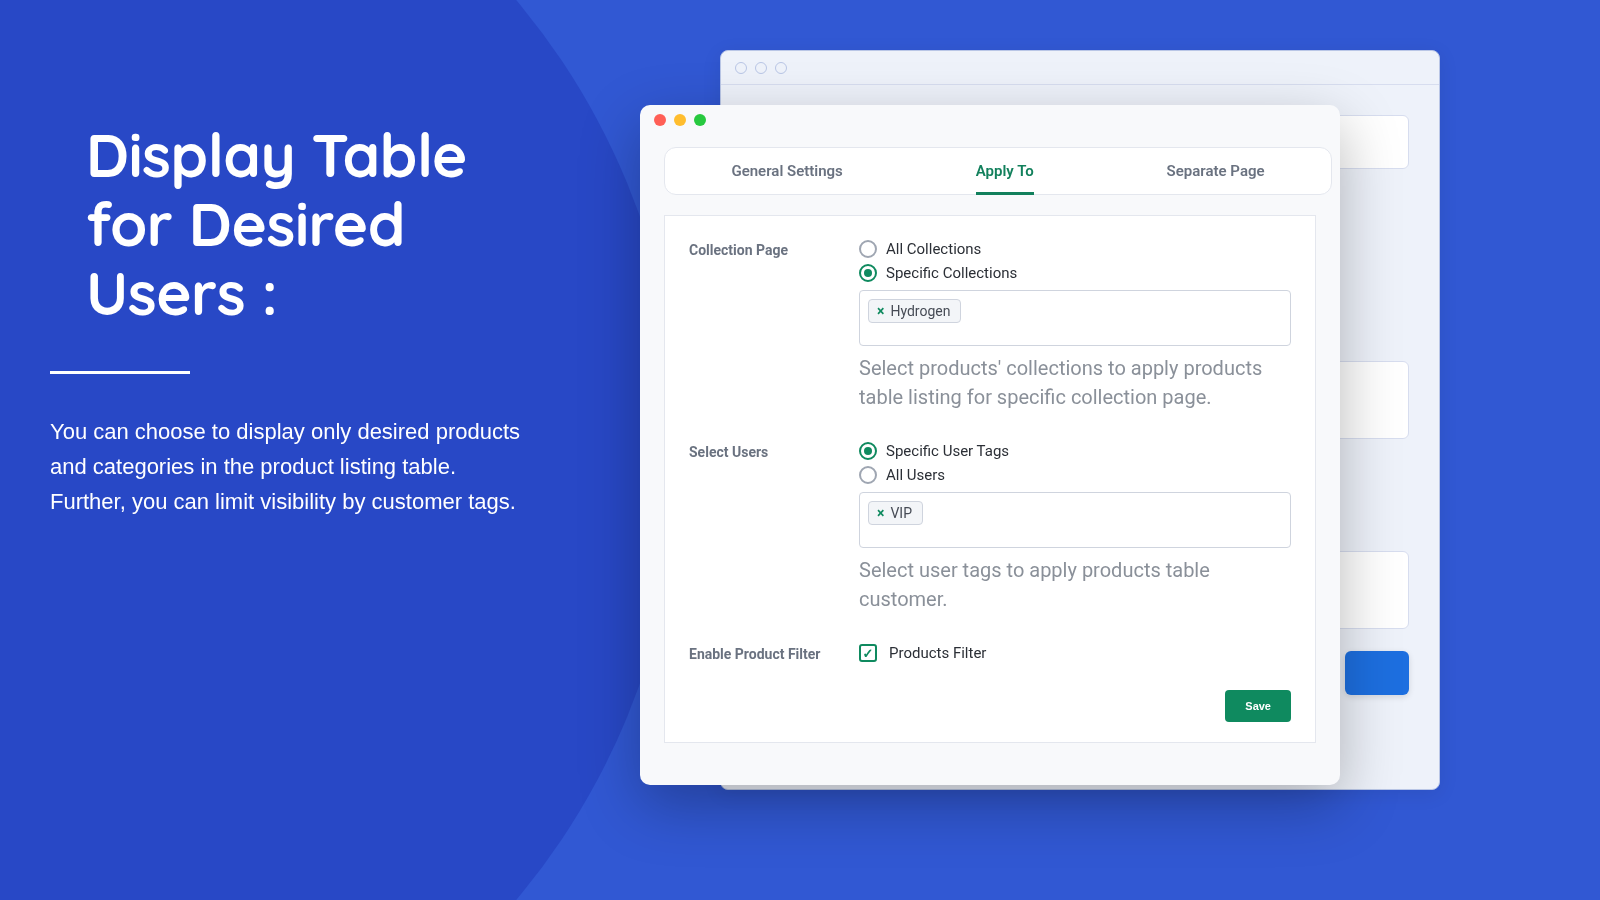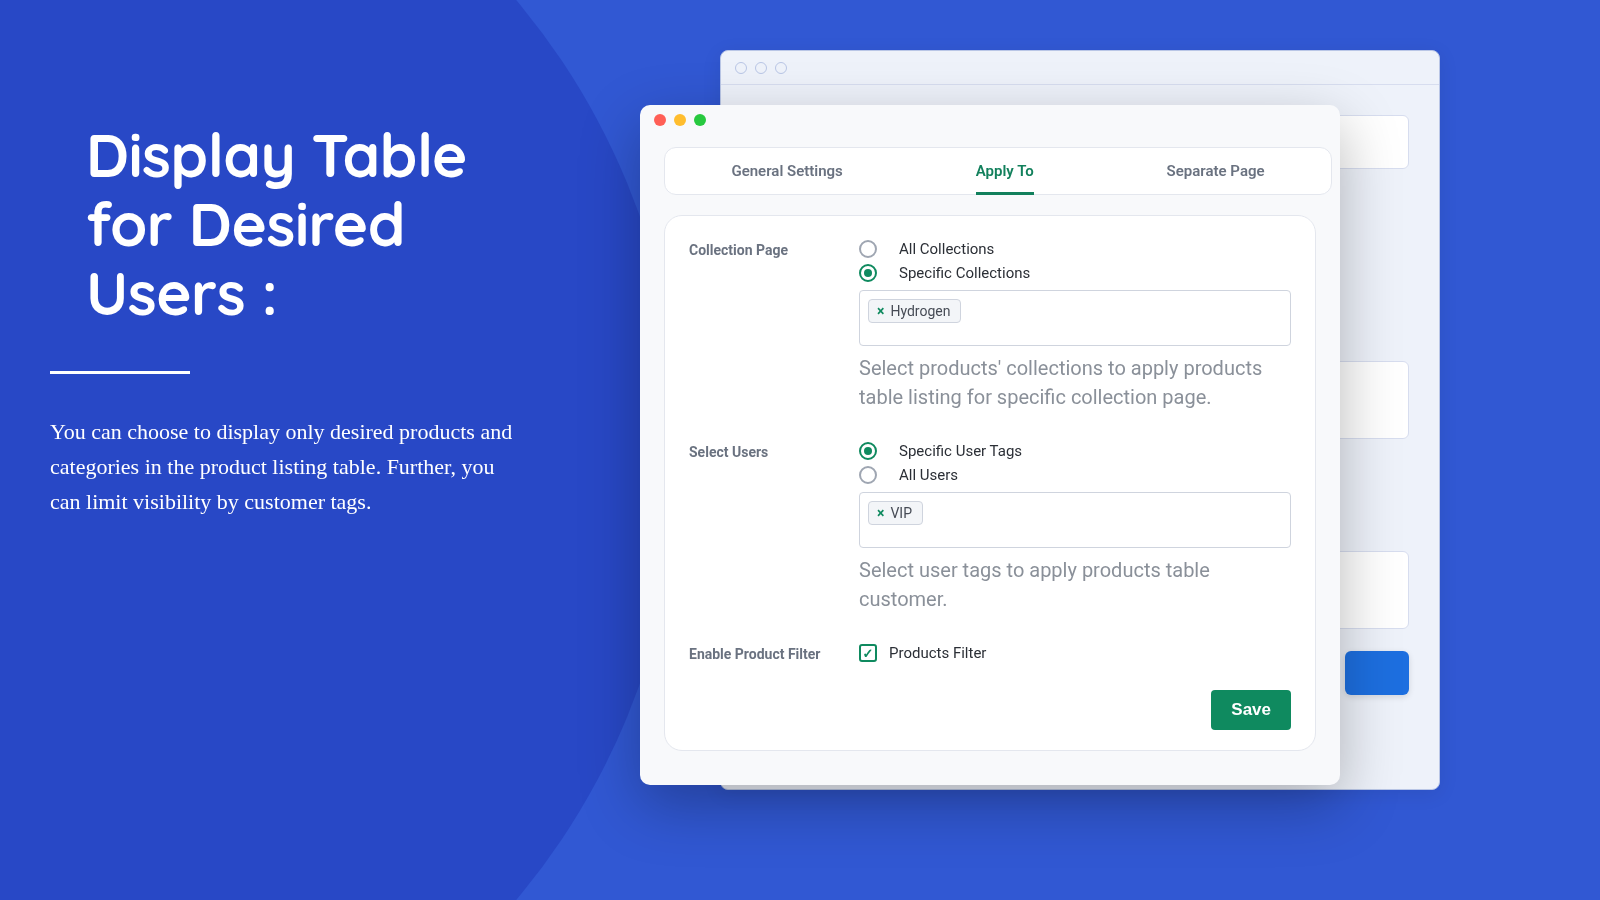--- a/index.html
+++ b/index.html
@@ -41,21 +41,21 @@
 .hero .divider {
   width: 140px;
   height: 3px;
   background: #fff;
   margin: 44px 0 40px 0;
 }
 .hero p {
   font-size: 22px;
   line-height: 1.6;
   font-weight: 400;
-  font-family: Liberation Serif, serif;
+  font-family: Liberation Sans, sans-serif;
 }
 
 
 .window-back {
   position: absolute;
   left: 720px;
   top: 50px;
   width: 720px;
   height: 740px;
   background: #eef2fa;
@@ -141,38 +141,38 @@
   bottom: 0; left: 0; right: 0;
   height: 3px;
   background: #12805c;
 }
 
 
 .card {
   margin: 20px 24px 0 24px;
   background: #fff;
   border: 1px solid #e4e7ee;
-  border-radius: 18px;
+  border-radius: 0;
   padding: 24px 24px 20px 24px;
 }
 .row { display: flex; margin-bottom: 30px; }
 .row:last-child { margin-bottom: 0; }
 .row-label {
   width: 170px;
   flex: 0 0 170px;
   font-size: 14px;
   font-weight: 700;
   color: #6a7280;
   padding-top: 2px;
 }
 .row-body { flex: 1; }
 
 .radio-line {
   display: flex;
-  gap: 22px;
+  gap: 9px;
   margin-bottom: 6px;
   font-size: 15px;
   color: #2b2f36;
 }
 .radio {
   width: 18px; height: 18px;
   border: 2px solid #9fa6b2;
   border-radius: 50%;
   display: inline-flex;
   align-items: center; justify-content: center;
@@ -230,21 +230,21 @@
   font-weight: 900;
 }
 
 .save-row { display: flex; justify-content: flex-end; margin-top: 28px; }
 .save-btn {
   background: #0f8a5f;
   color: #fff;
   border: none;
   border-radius: 4px;
   padding: 10px 20px;
-  font-size: 17px;
+  font-size: 11px;
   font-weight: 600;
   cursor: pointer;
 }
 </style>
 </head>
 <body>
 
 <div class="stage">
   <div class="darkcircle"></div>
 

